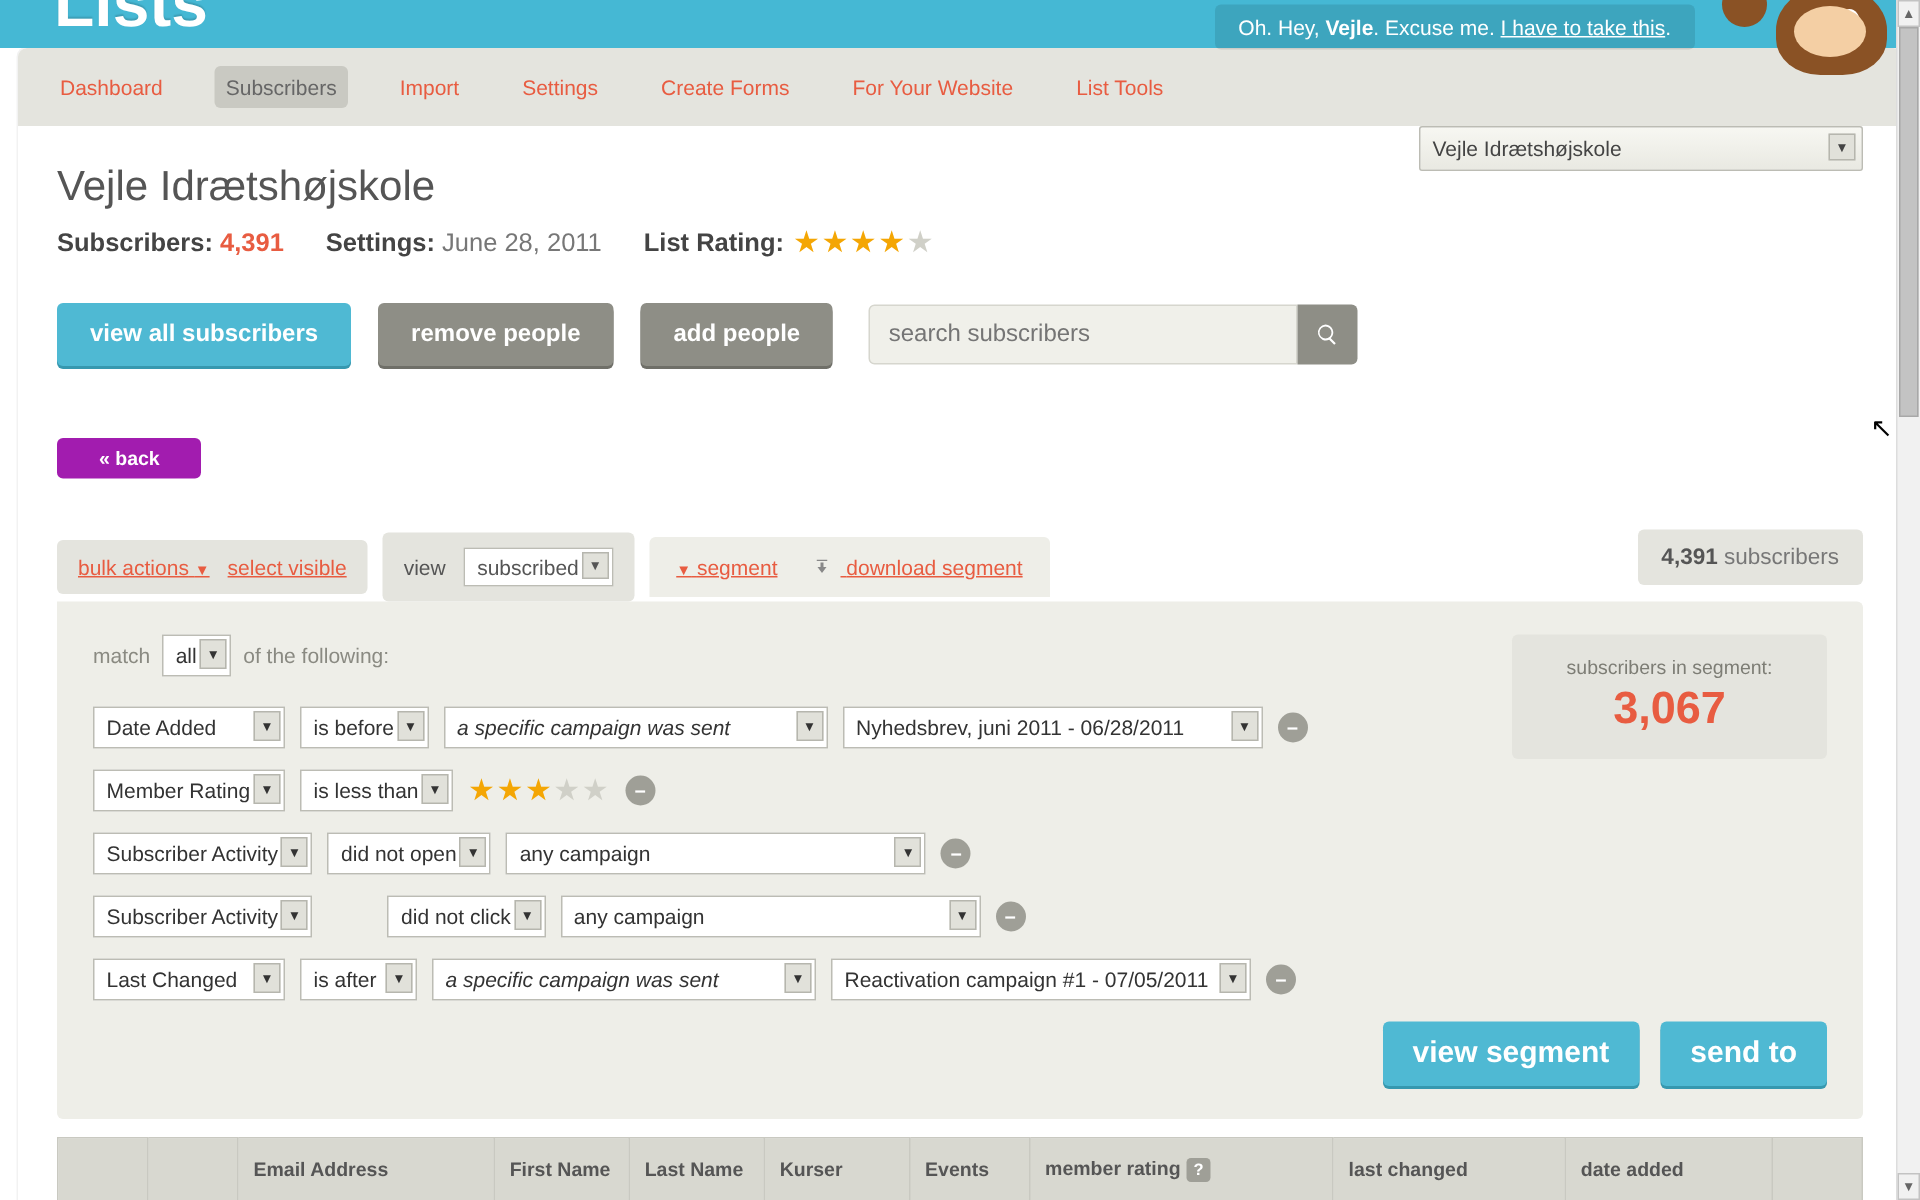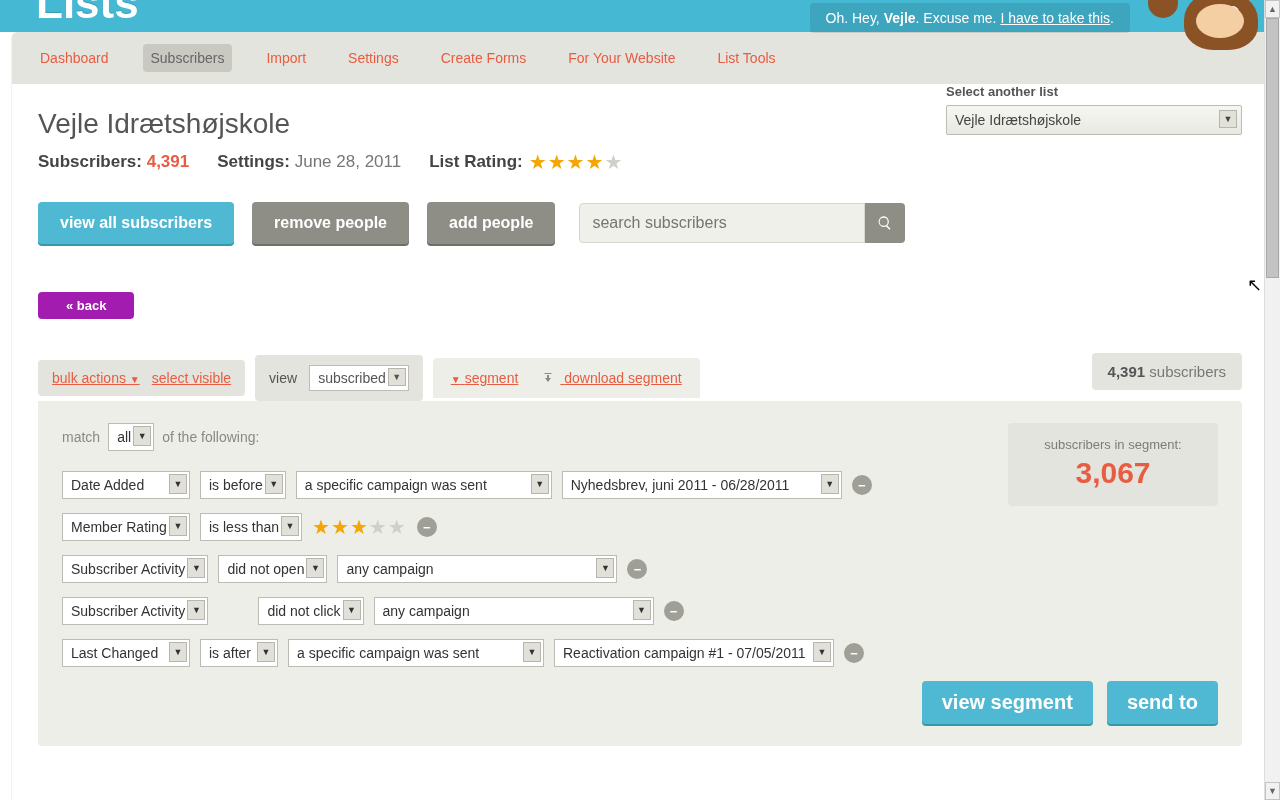--- a/index.html
+++ b/index.html
@@ -66,21 +66,21 @@
   .count-badge b { color:#555; }
 
   
   .segment-panel { background:#eeeee8; border-radius:0 4px 4px 4px; padding:22px 24px; margin-top:0; position:relative; }
   .match-line { color:#8a8a82; font-size:14px; margin-bottom:20px; display:flex; align-items:center; gap:8px;}
   .sel { height:28px; border:1px solid #bcbcb4; background:#fff; padding:0 22px 0 8px; font-size:14px; color:#333; position:relative; display:inline-flex; align-items:center; min-width:46px;}
   .sel .arrow{ position:absolute; right:2px; top:2px; width:18px;height:20px;border:1px solid #b6b6ae;background:#e1e1da;display:flex;align-items:center;justify-content:center;font-size:9px;}
   .cond-row { display:flex; align-items:center; gap:10px; margin-bottom:14px; }
   .cond-row .sel { min-width:128px; }
   .cond-row .sel.w2 { min-width: 78px;}
-  .cond-row .sel.w3 { min-width: 256px;}
+  .cond-row .sel.w3 { min-width: 256px; font-style: italic;}
   .cond-row .sel.w4 { min-width: 280px;}
   .remove-dot { width:20px; height:20px; border-radius:50%; background:#9f9f97; display:flex;align-items:center;justify-content:center; color:#fff; font-size:13px; font-weight:bold; cursor:pointer; line-height:1;}
 
   .segment-count { position:absolute; right:24px; top:22px; width:210px; background:#e4e4de; border-radius:4px; padding:14px 10px 16px; text-align:center; }
   .segment-count .lbl { color:#7d7d75; font-size:13px; }
   .segment-count .num { color:#e85c41; font-size:30px; font-weight:bold; margin-top:4px;}
 
   .seg-buttons { display:flex; gap:14px; justify-content:flex-end; margin-top: 10px;}
   .seg-buttons .btn { padding:10px 20px; font-size:20px;}
 
@@ -132,21 +132,20 @@
             <span class="star on">★</span>
               <span class="star on">★</span>
               <span class="star on">★</span>
               <span class="star on">★</span>
               <span class="star">★</span>
           </span>
         </span>
       </div>
 
       <div class="list-switch">
-        <label>Select another list</label>
         <div class="select">
           <span>Vejle Idrætshøjskole</span>
           <span class="arrow">▼</span>
         </div>
       </div>
 
       <div class="btnrow">
         <button class="btn teal">view all subscribers</button>
         <button class="btn grey">remove people</button>
         <button class="btn grey">add people</button>
@@ -293,20 +292,37 @@
             </span>
           <span class="remove-dot">−</span>
         </div>
 
         <div class="seg-buttons">
           <button class="btn teal">view segment</button>
           <button class="btn teal">send to</button>
         </div>
       </div>
 
+      <table class="grid">
+        <thead>
+          <tr>
+            <th class="small"></th>
+            <th class="small"></th>
+            <th>Email Address</th>
+            <th style="width:90px;">First Name</th>
+            <th style="width:90px;">Last Name</th>
+            <th>Kurser</th>
+            <th style="width:80px;">Events</th>
+            <th><span>member rating</span><span class="qmark">?</span></th>
+            <th>last changed</th>
+            <th>date added</th>
+            <th class="small"></th>
+          </tr>
+        </thead>
+      </table>
 
     </div>
   </div>
 
   <div class="scrollbar">
     <div class="scrollbar-up">▲</div>
     <div class="scrollbar-thumb"></div>
     <div class="scrollbar-down" style="position:absolute;bottom:0;left:0;right:0;">▼</div>
   </div>
 

